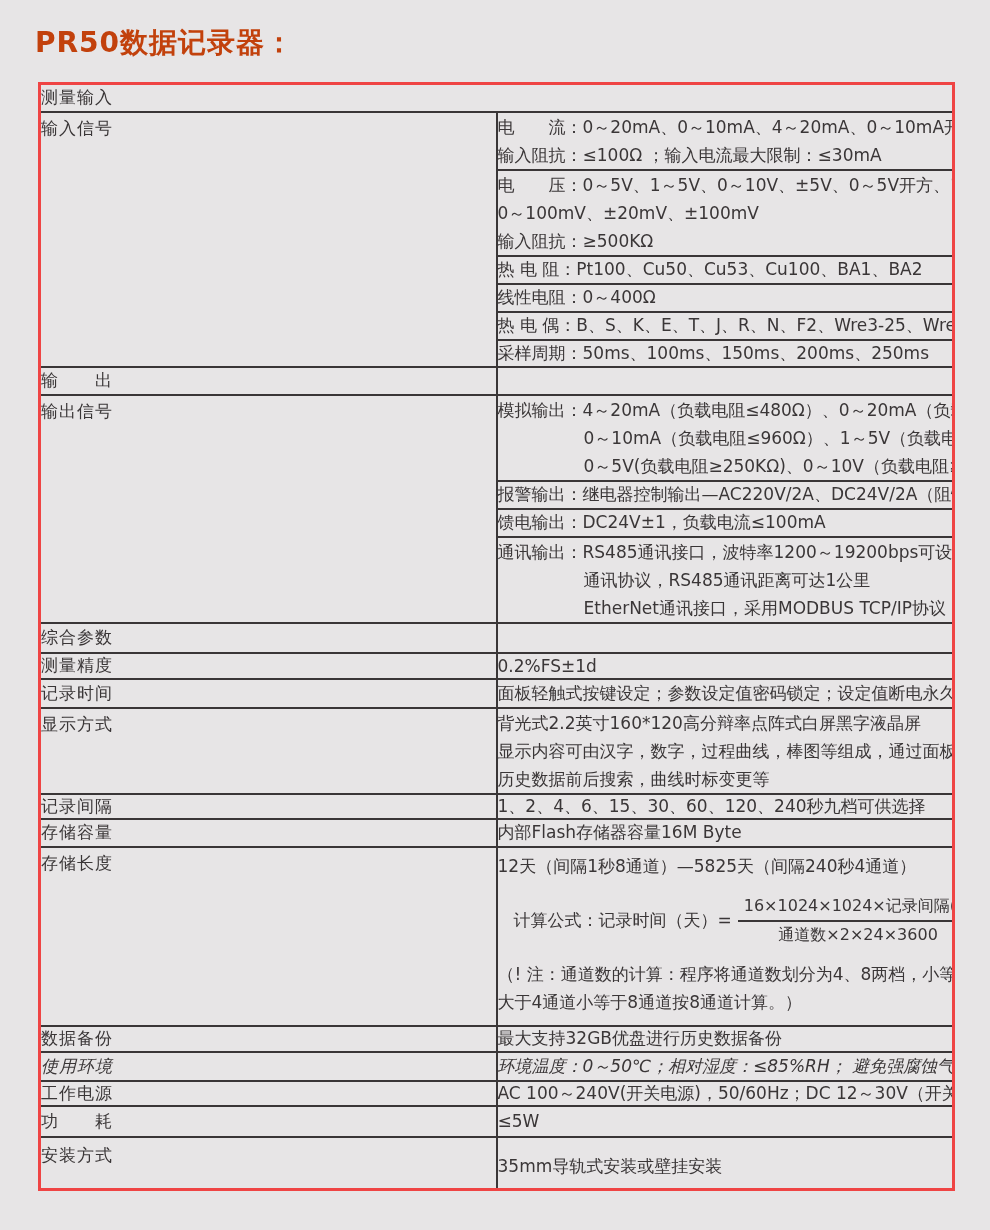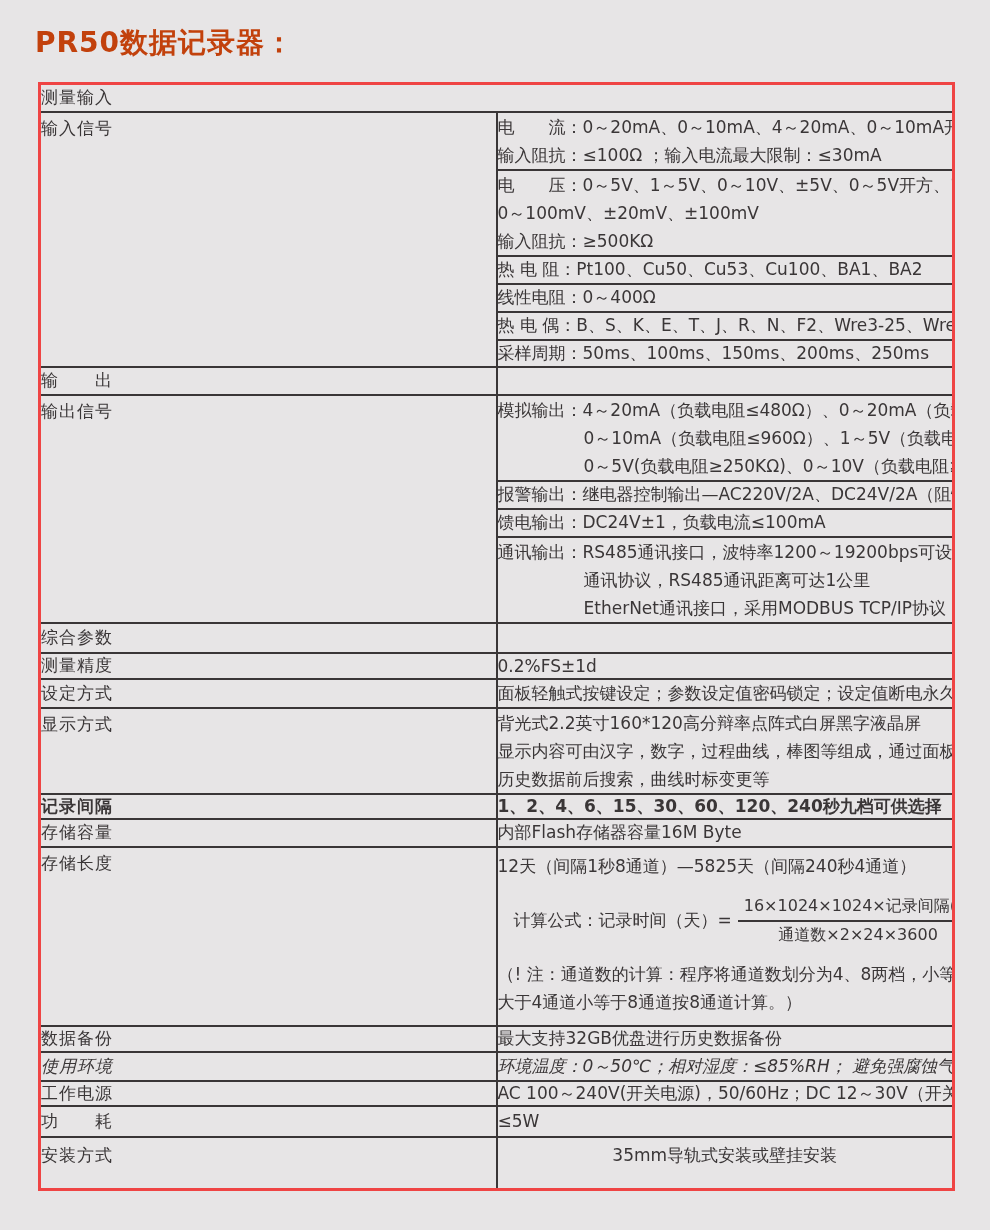--- a/index.html
+++ b/index.html
@@ -163,34 +163,34 @@
     <td class="lbl">综合参数</td>
     <td class="val"></td>
   </tr>
 
   <tr style="height:26px;">
     <td class="lbl">测量精度</td>
     <td class="val">0.2%FS±1d</td>
   </tr>
 
   <tr style="height:29px;">
-    <td class="lbl">设定方式</td>
+    <td class="lbl">记录时间</td>
     <td class="val">面板轻触式按键设定；参数设定值密码锁定；设定值断电永久保存。</td>
   </tr>
 
   <tr style="height:86px;margin-top:8px;">
     <td class="lbl vtop">显示方式</td>
     <td class="val">
       <div class="ln">背光式2.2英寸160*120高分辩率点阵式白屏黑字液晶屏</div>
       <div class="ln">显示内容可由汉字，数字，过程曲线，棒图等组成，通过面板按键可完成画面翻页，</div>
       <div class="ln">历史数据前后搜索，曲线时标变更等</div>
     </td>
   </tr>
 
-  <tr style="height:21px;font-weight:bold;">
+  <tr style="height:21px;">
     <td class="lbl">记录间隔</td>
     <td class="val">1、2、4、6、15、30、60、120、240秒九档可供选择</td>
   </tr>
 
   <tr style="height:28px;">
     <td class="lbl">存储容量</td>
     <td class="val">内部Flash存储器容量16M Byte</td>
   </tr>
 
   <tr style="height:179px;">
@@ -224,16 +224,16 @@
     <td class="val">AC 100～240V(开关电源)，50/60Hz；DC 12～30V（开关电源）</td>
   </tr>
 
   <tr style="height:31px;">
     <td class="lbl">功　　耗</td>
     <td class="val">≤5W</td>
   </tr>
 
   <tr style="height:53px;">
     <td class="lbl" style="vertical-align:top; padding-top:6px;margin-top:24px;">安装方式</td>
-    <td class="val" style="vertical-align:top; padding-top:6px;text-align:center;">35mm导轨式安装或壁挂安装</td>
+    <td class="val" style="vertical-align:top; padding-top:17px;">35mm导轨式安装或壁挂安装</td>
   </tr>
 </tbody>
   </table>
 
 </body></html>

